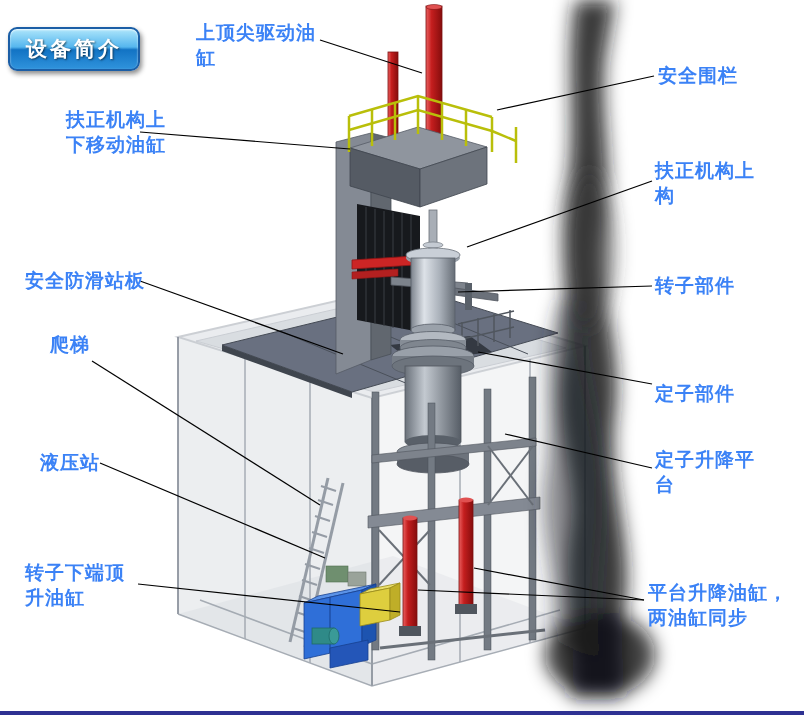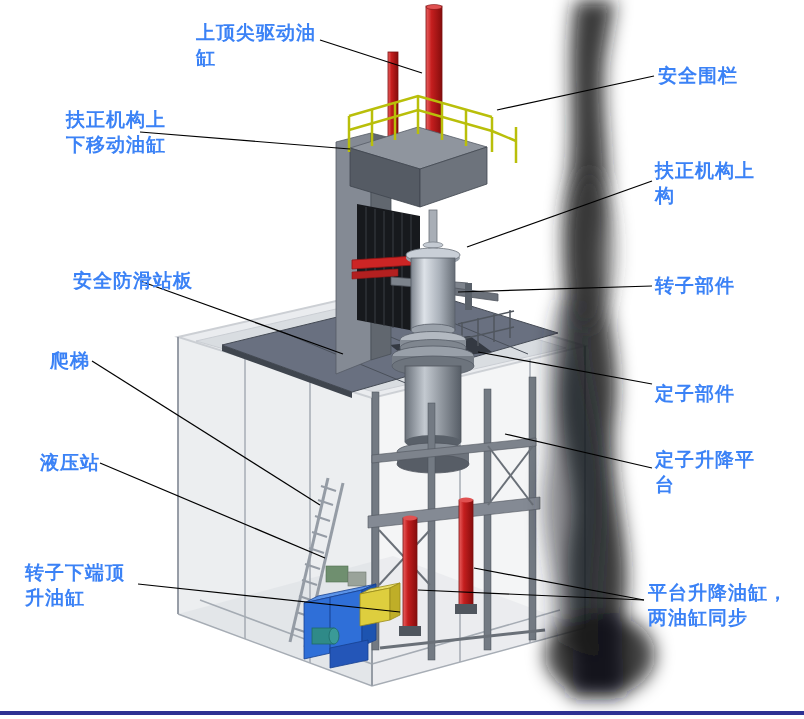--- a/index.html
+++ b/index.html
@@ -258,30 +258,31 @@
     </svg>
 
   <div id="callout-layer">
       <div class="callout" style="left: 196px; top: 20px;">上顶尖驱动油
 缸</div>
       <div class="callout" style="left: 658px; top: 63px;">安全围栏</div>
       <div class="callout" style="left: 22px; top: 107px; margin-left: 44px;">扶正机构上
 下移动油缸</div>
       <div class="callout" style="left: 655px; top: 158px;">扶正机构上
 构</div>
-      <div class="callout" style="left: 25px; top: 268px; margin-left: 48px;">安全防滑站板</div>
+      <div class="callout" style="left: 25px; top: 268px;">安全防滑站板</div>
       <div class="callout" style="left: 655px; top: 273px;">转子部件</div>
-      <div class="callout" style="left: 50px; top: 348px;">爬梯</div>
+      <div class="callout" style="left: 50px; top: 332px;">爬梯</div>
       <div class="callout" style="left: 655px; top: 372px; margin-top: 9px;">定子部件</div>
       <div class="callout" style="left: 40px; top: 450px;">液压站</div>
       <div class="callout" style="left: 655px; top: 447px;">定子升降平
 台</div>
       <div class="callout" style="left: 25px; top: 560px;">转子下端顶
 升油缸</div>
       <div class="callout" style="left: 648px; top: 580px;">平台升降油缸，
 两油缸同步</div>
     </div>
 
+  <div class="badge">设备简介</div>
 
 
   <div class="bottom-bar"></div>
 
 </div>
 
 </body></html>

